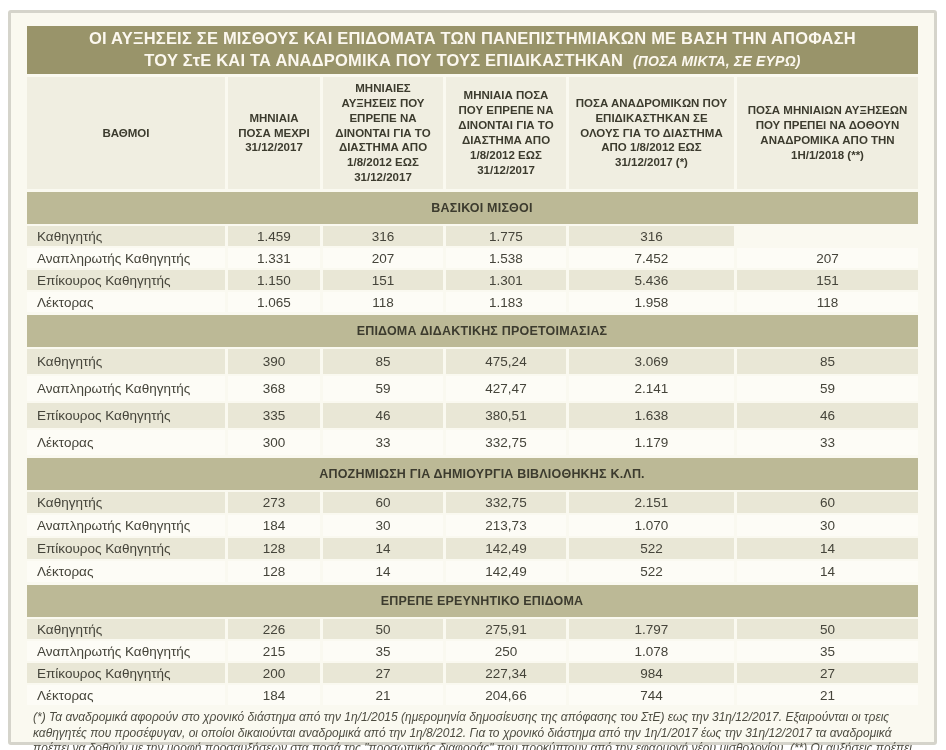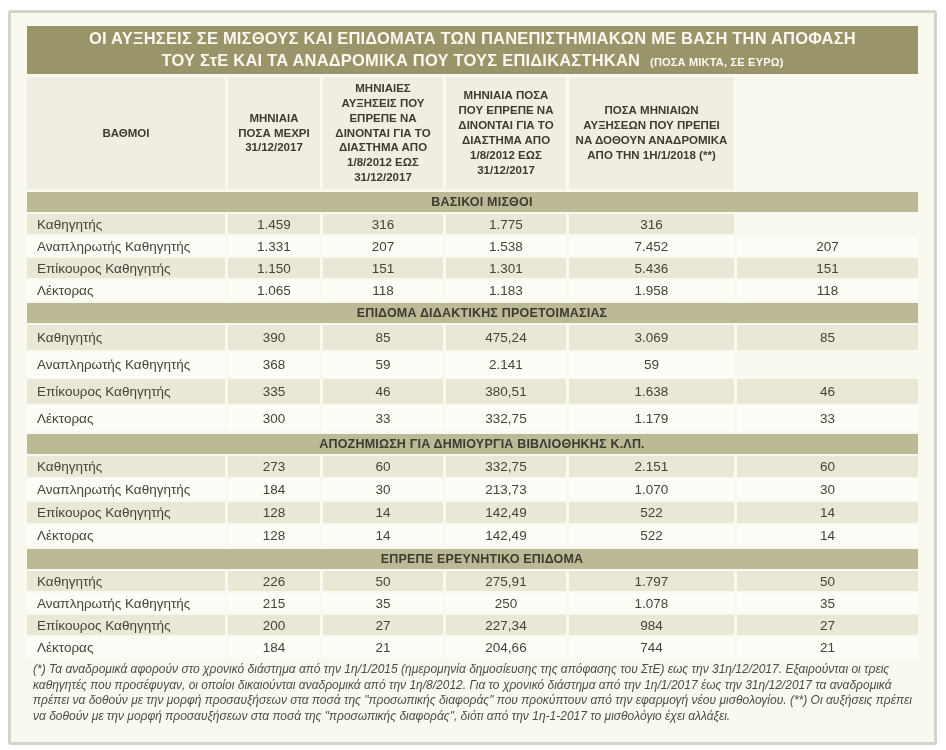--- a/index.html
+++ b/index.html
@@ -17,35 +17,35 @@
     padding:13px 16px 6px;
     box-sizing:border-box;
   }
   .title-bar{
     height:48px;background:var(--title-bar-bg,#99946a);
     display:flex;flex-direction:column;justify-content:center;align-items:center;
     color:var(--title-text,#fcf8ef);
     font-weight:bold;font-size:16.5px;letter-spacing:.2px;line-height:1.32;
     text-align:center;
   }
-  .title-note{font-size:11px;font-weight:bold;margin-left:5px;}
+  .title-note{font-style:italic;font-size:14px;font-weight:bold;margin-left:5px;}
   .hrow,.drow{
     display:grid;
     grid-template-columns:198px 92px 120px 120px 165px 1fr;
     column-gap:3px;
   }
   .hrow{height:112px;margin-top:3px;}
   .hcell{
     background:var(--header-bg,#f0eee1);
     display:flex;align-items:center;justify-content:center;
     text-align:center;font-weight:bold;font-size:11.5px;line-height:1.3;
     padding:3px 6px;box-sizing:border-box;color:#3c3b2e;
   }
   .sbar{
-    height:20px;margin-top:3px;
+    height:32px;margin-top:3px;
     background:var(--section-bar-bg,#bcb996);
     display:flex;align-items:center;justify-content:center;
     font-weight:bold;font-size:12.5px;letter-spacing:.2px;color:#3c3b2e;padding-left:19px;
   }
   .drow{margin-top:2px;}
   .sec0 .drow{height:20px;}
   .sec1 .drow{height:25px;}
   .sec2 .drow{height:21px;}
   .sec3 .drow{height:20px;}
   .c{
@@ -72,20 +72,21 @@
       <span>ΤΟΥ ΣτΕ ΚΑΙ ΤΑ ΑΝΑΔΡΟΜΙΚΑ ΠΟΥ ΤΟΥΣ ΕΠΙΔΙΚΑΣΤΗΚΑΝ</span>
       <span class="title-note">(ΠΟΣΑ ΜΙΚΤΑ, ΣΕ ΕΥΡΩ)</span>
     </div>
   </div>
 
   <div class="hrow">
     <div class="hcell">ΒΑΘΜΟΙ</div>
     <div class="hcell">ΜΗΝΙΑΙΑ ΠΟΣΑ ΜΕΧΡΙ 31/12/2017</div>
     <div class="hcell">ΜΗΝΙΑΙΕΣ ΑΥΞΗΣΕΙΣ ΠΟΥ ΕΠΡΕΠΕ ΝΑ ΔΙΝΟΝΤΑΙ ΓΙΑ ΤΟ ΔΙΑΣΤΗΜΑ ΑΠΟ 1/8/2012 ΕΩΣ 31/12/2017</div>
     <div class="hcell">ΜΗΝΙΑΙΑ ΠΟΣΑ ΠΟΥ ΕΠΡΕΠΕ ΝΑ ΔΙΝΟΝΤΑΙ ΓΙΑ ΤΟ ΔΙΑΣΤΗΜΑ ΑΠΟ 1/8/2012 ΕΩΣ 31/12/2017</div>
+    <div class="hcell">ΠΟΣΑ ΑΝΑΔΡΟΜΙΚΩΝ ΠΟΥ ΕΠΙΔΙΚΑΣΤΗΚΑΝ ΣΕ ΟΛΟΥΣ ΓΙΑ ΤΟ ΔΙΑΣΤΗΜΑ ΑΠΟ 1/8/2012 ΕΩΣ 31/12/2017 (*)</div>
     <div class="hcell">ΠΟΣΑ ΜΗΝΙΑΙΩΝ ΑΥΞΗΣΕΩΝ ΠΟΥ ΠΡΕΠΕΙ ΝΑ ΔΟΘΟΥΝ ΑΝΑΔΡΟΜΙΚΑ ΑΠΟ ΤΗΝ 1Η/1/2018 (**)</div>
   </div>
 
   <div class="sec sec0">
     <div class="sbar">ΒΑΣΙΚΟΙ ΜΙΣΘΟΙ</div>
     <div class="drow alt">
         <div class="c g">Καθηγητής</div>
         <div class="c">1.459</div>
         <div class="c">316</div>
         <div class="c">1.775</div>
@@ -124,20 +125,21 @@
         <div class="c">390</div>
         <div class="c">85</div>
         <div class="c">475,24</div>
         <div class="c">3.069</div>
         <div class="c">85</div>
       </div>
     <div class="drow">
         <div class="c g">Αναπληρωτής Καθηγητής</div>
         <div class="c">368</div>
         <div class="c">59</div>
+        <div class="c">427,47</div>
         <div class="c">2.141</div>
         <div class="c">59</div>
       </div>
     <div class="drow alt">
         <div class="c g">Επίκουρος Καθηγητής</div>
         <div class="c">335</div>
         <div class="c">46</div>
         <div class="c">380,51</div>
         <div class="c">1.638</div>
         <div class="c">46</div>

